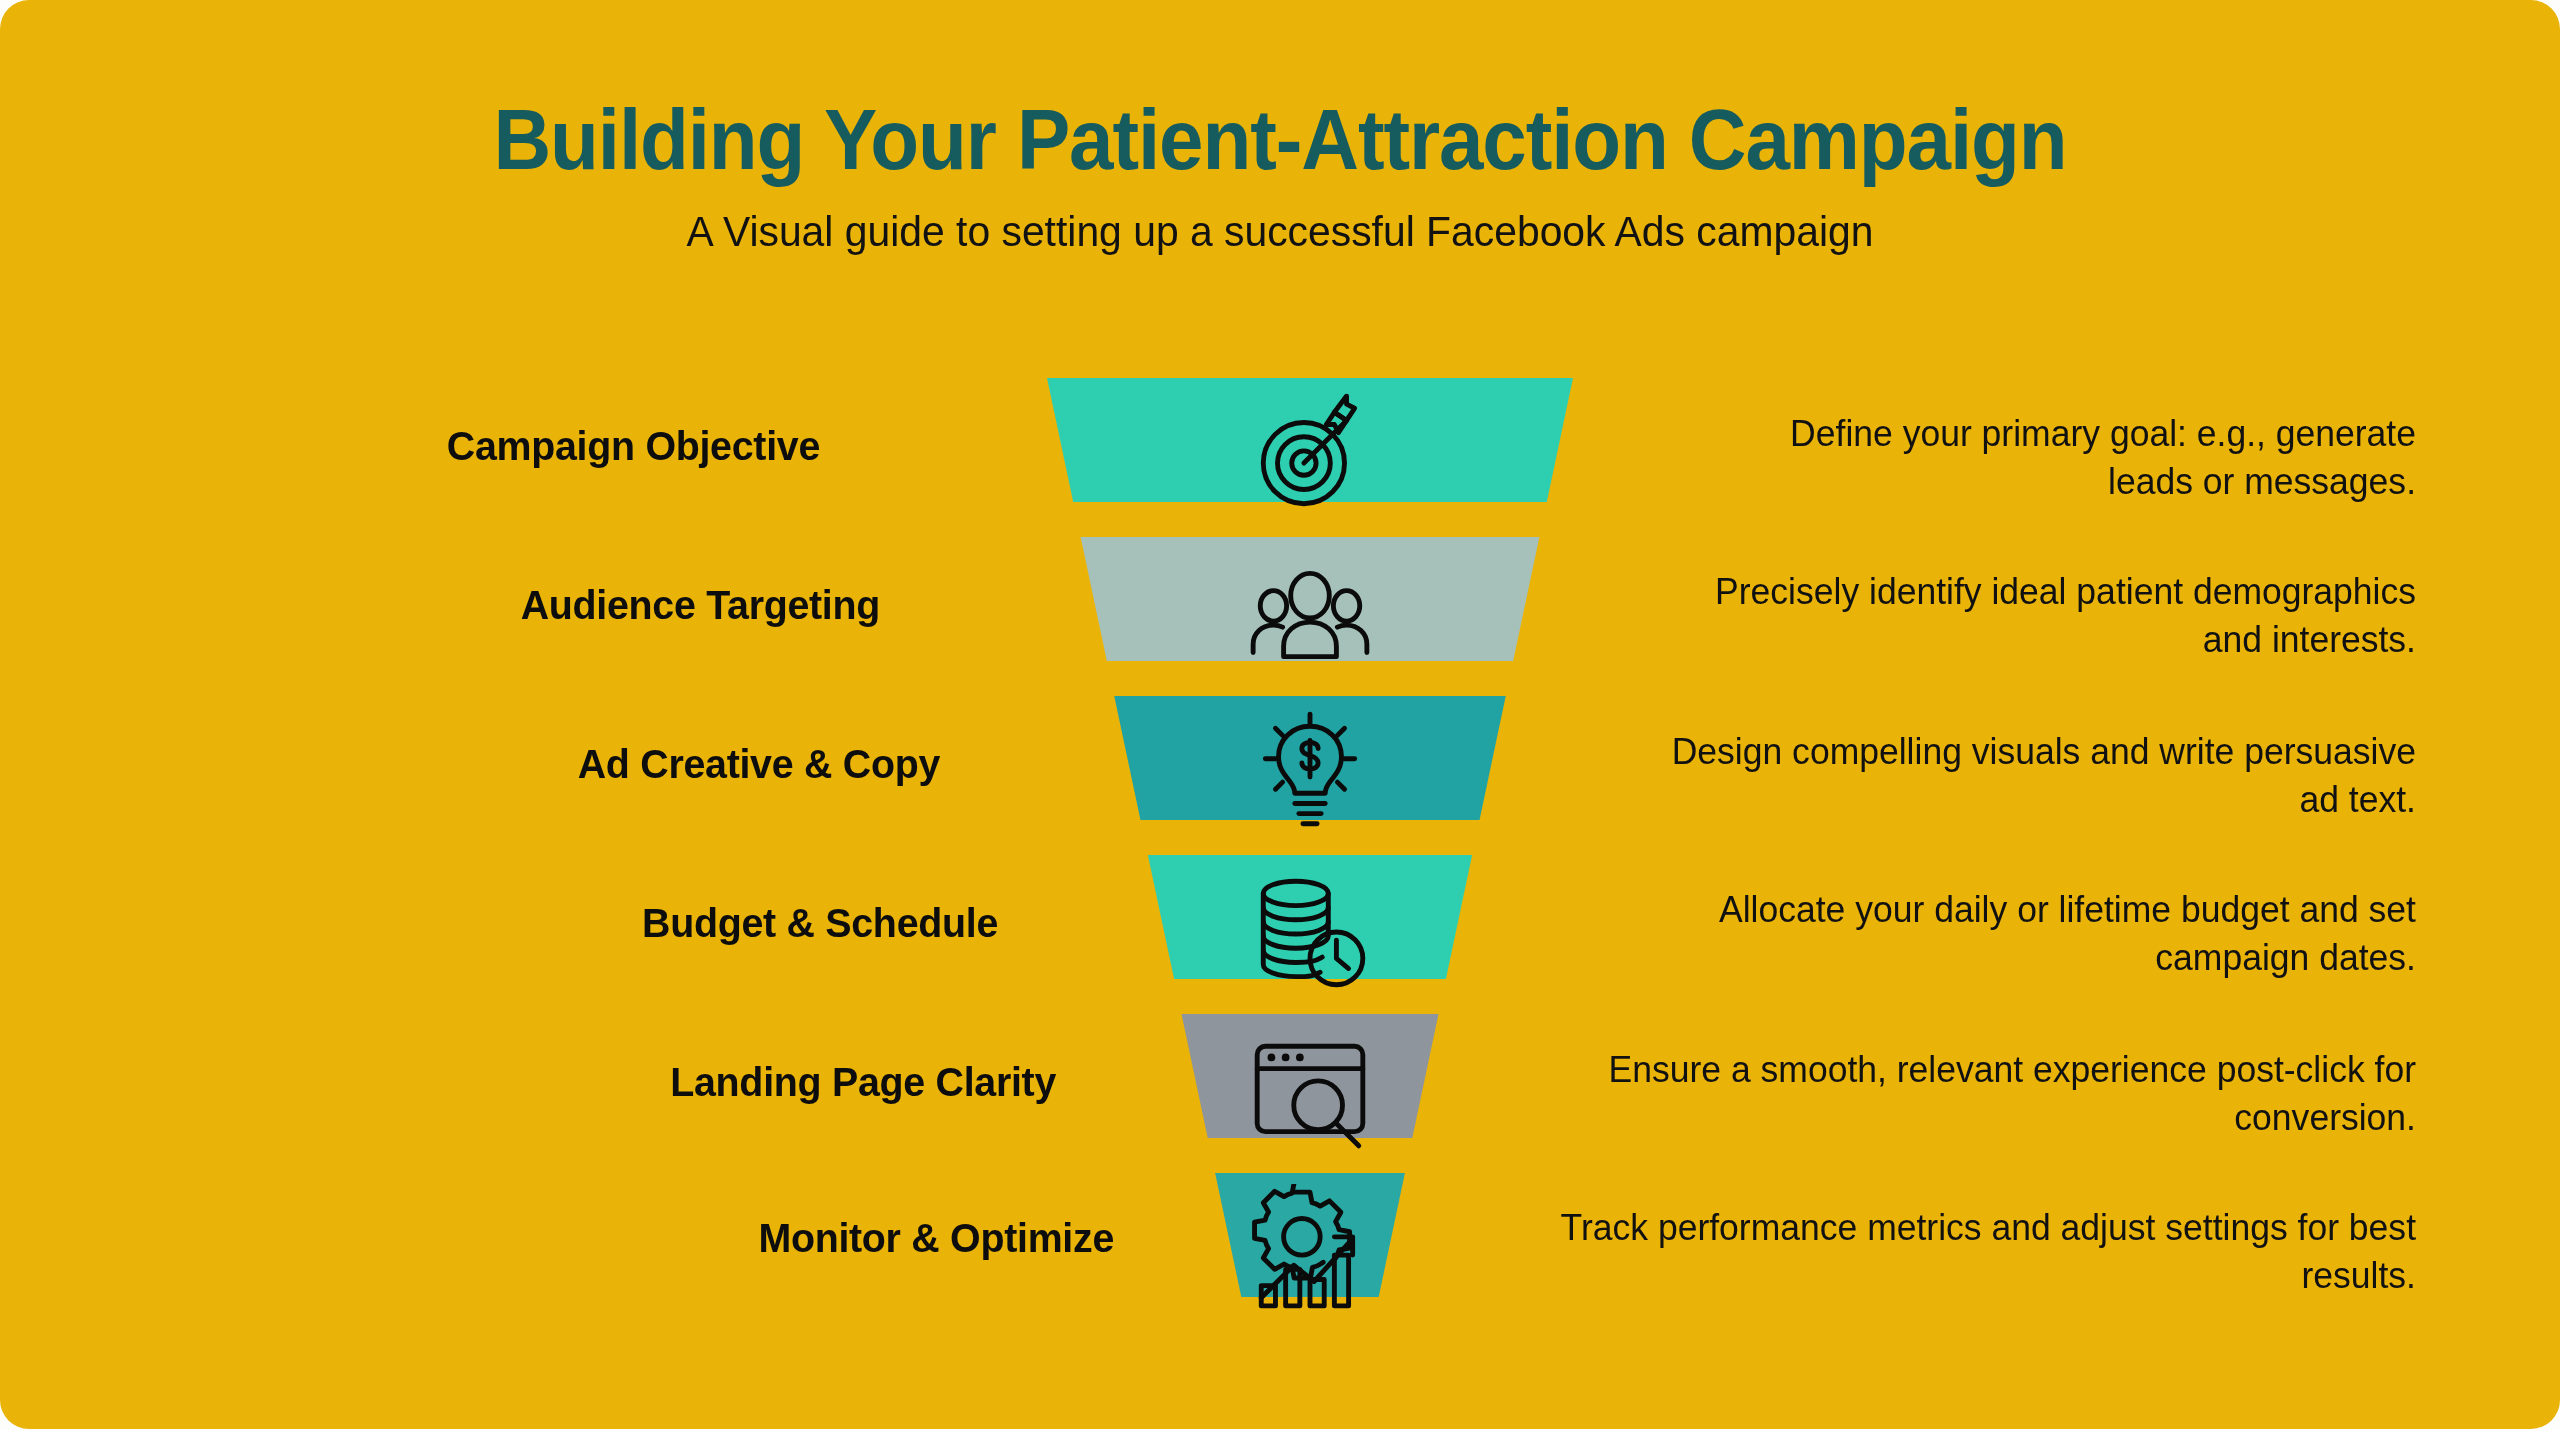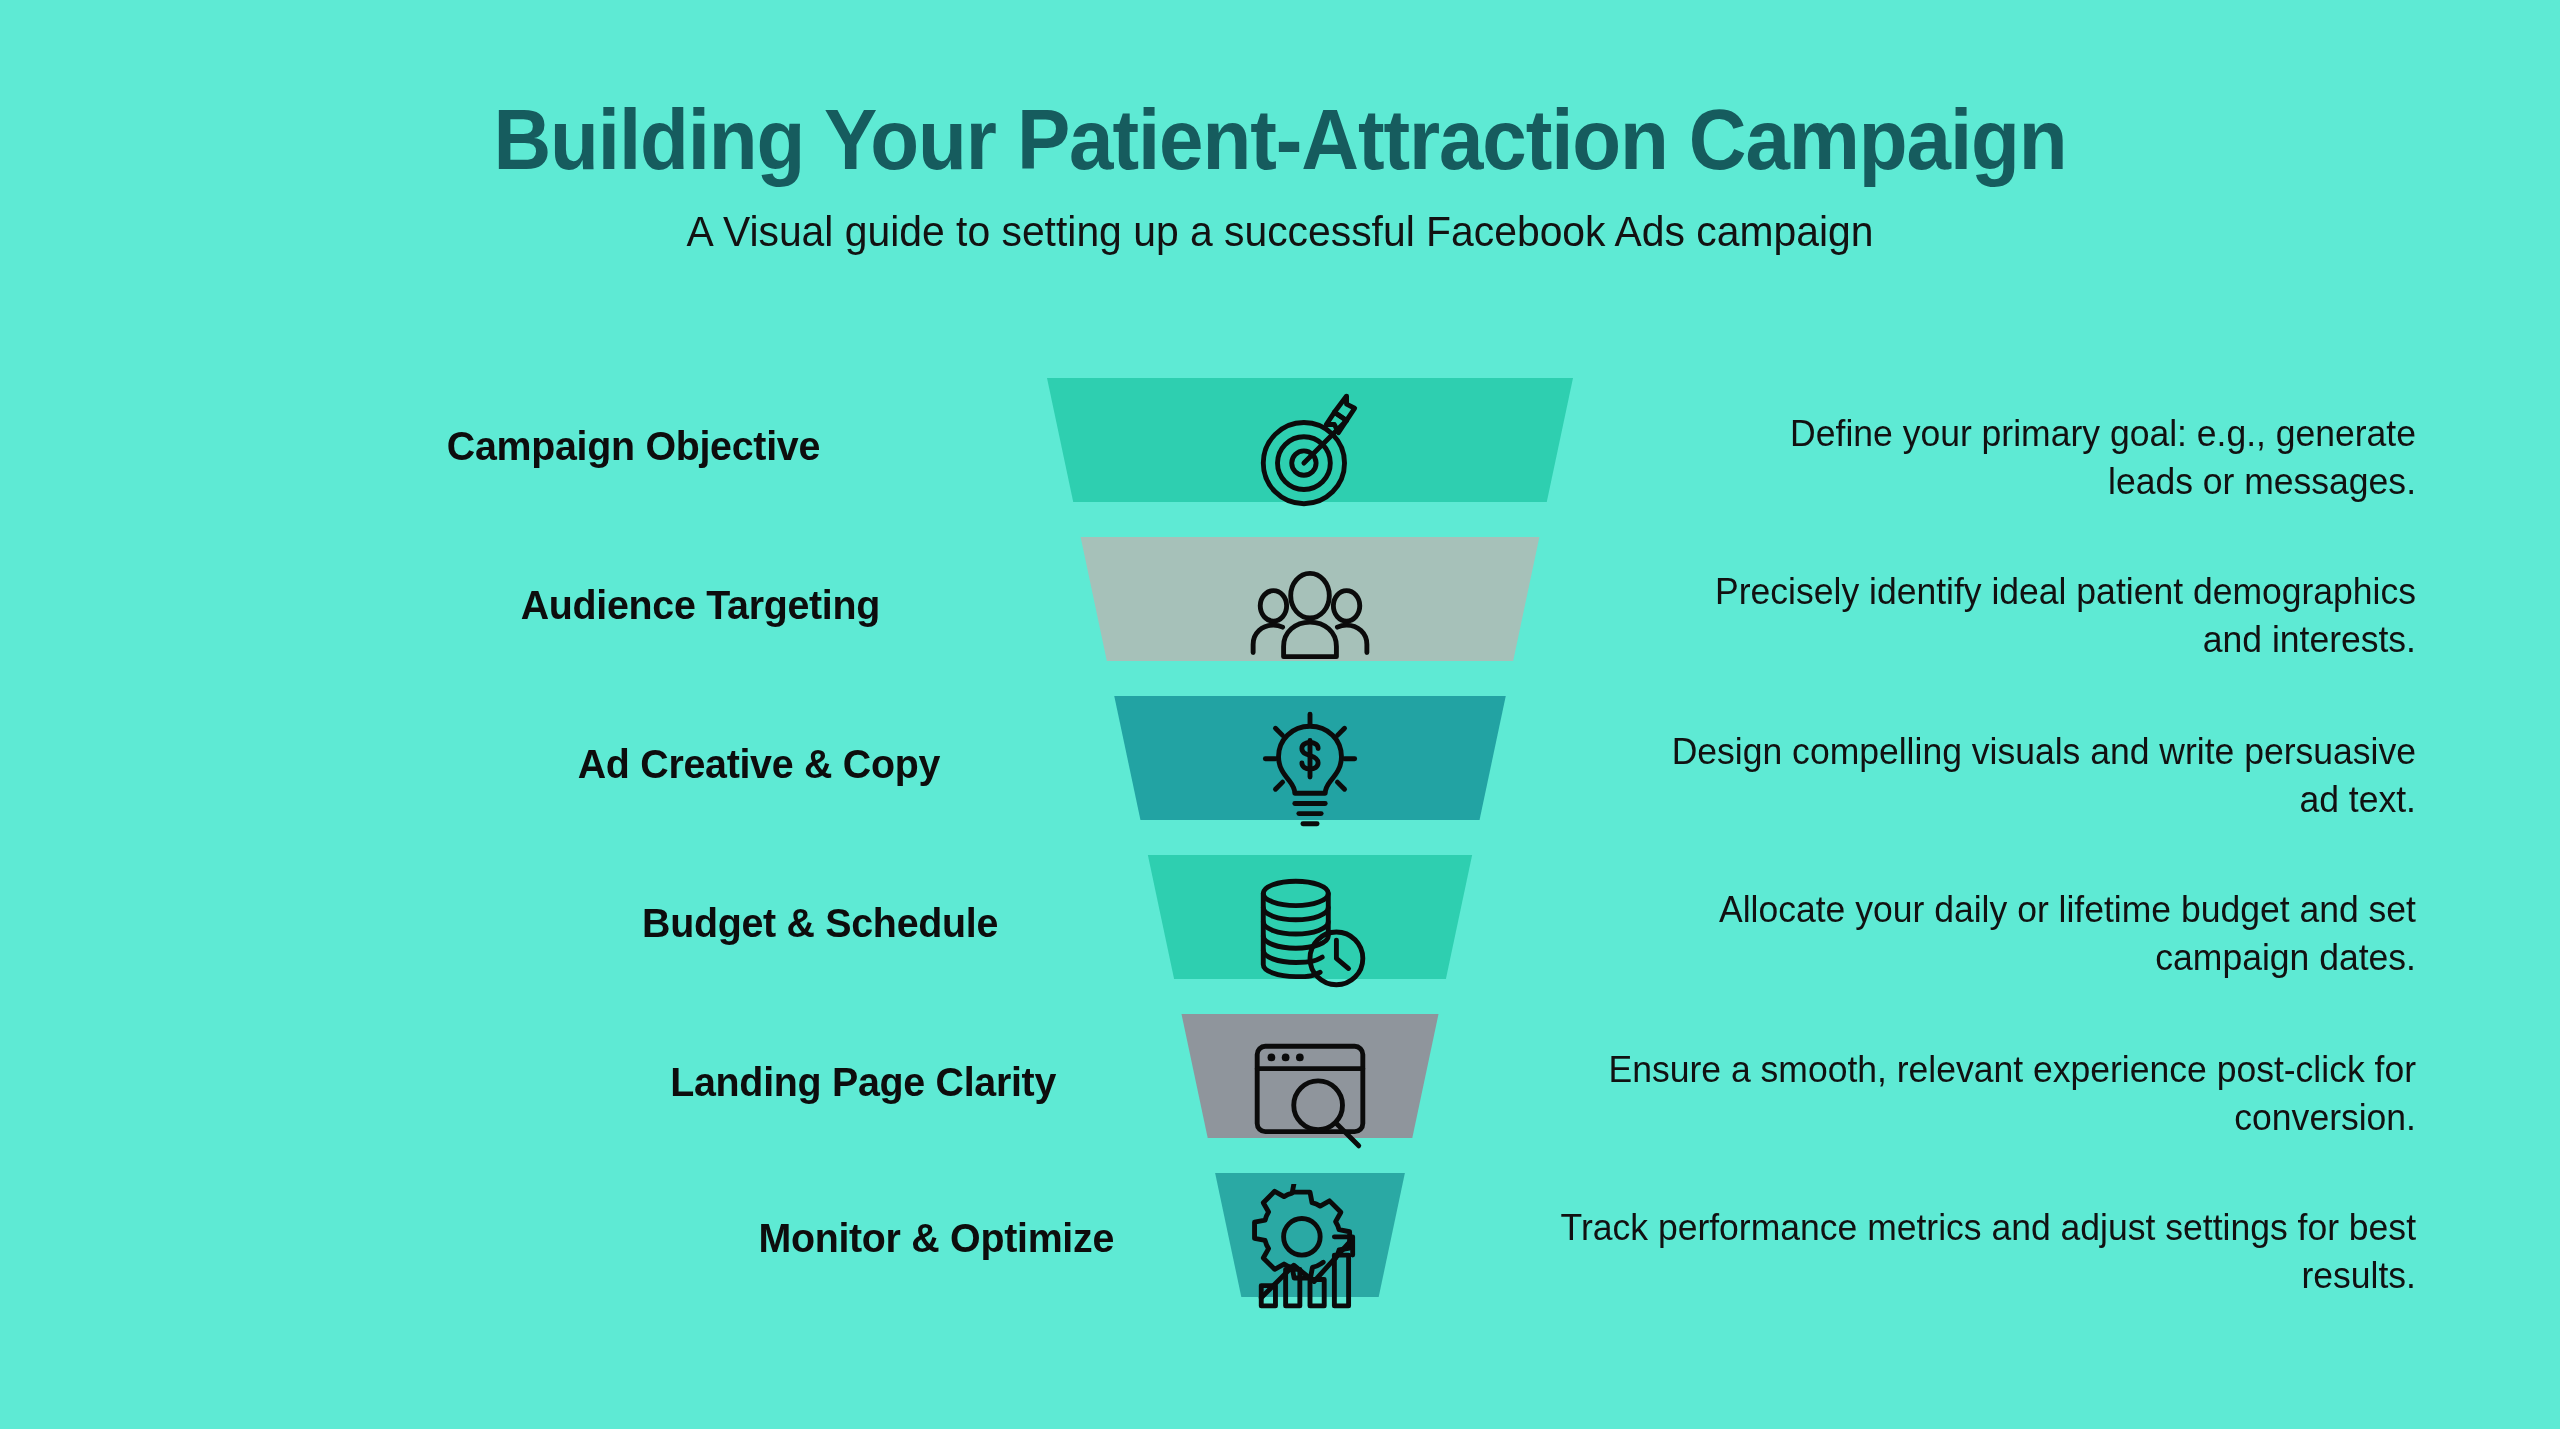--- a/index.html
+++ b/index.html
@@ -11,21 +11,22 @@
     width: 2560px;
     height: 1429px;
     font-family: "Liberation Sans", sans-serif;
     overflow: hidden;
     position: relative;
   }
 
   #stage {
     position: absolute;
     inset: 0;
-    background: #5eead4;
+    background: #eab308;
+    border-radius: 29px;
   }
 
   
   .header {
     position: absolute;
     top: 0;
     left: 0;
     width: 2560px;
     text-align: center;
   }

